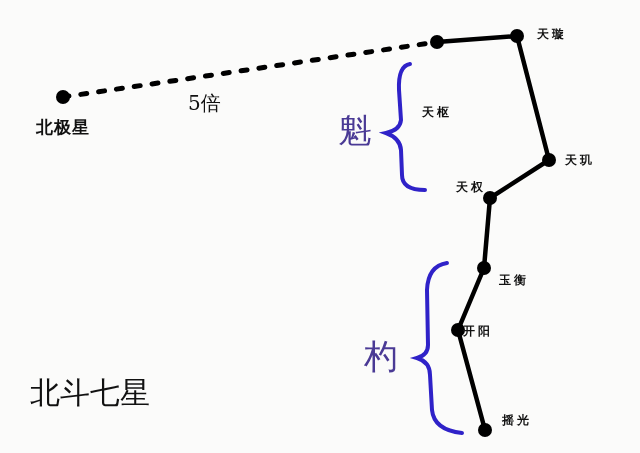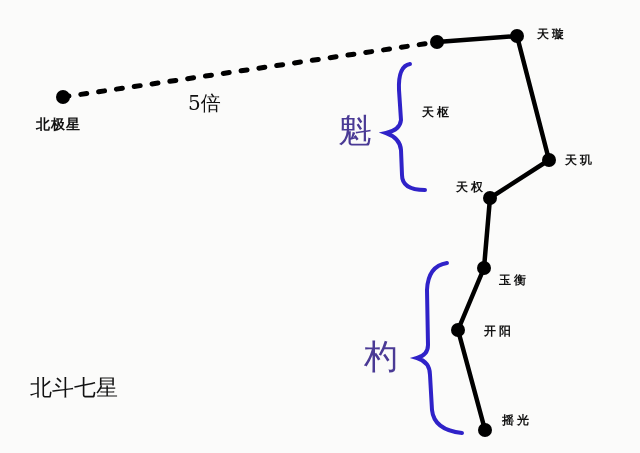--- a/index.html
+++ b/index.html
@@ -29,20 +29,20 @@
 
   <path d="M410,64 Q398,66 399,90 L401,120 Q400,130 386,133 Q400,138 401,150 L402,175 Q402,190 425,190" fill="none" stroke="#2f22c8" stroke-width="4" stroke-linecap="round"></path>
   <path d="M447,263 Q428,266 427,290 L428,345 Q428,355 417,358 Q430,362 430,375 L432,410 Q434,430 462,433" fill="none" stroke="#2f22c8" stroke-width="4" stroke-linecap="round"></path>
 </svg>
 
 <div class="lbl" style="left:422px;top:64px;margin-top:40px;">天枢</div>
 <div class="lbl" style="left:537px;top:26px;">天璇</div>
 <div class="lbl" style="left:565px;top:152px;text-align:right;">天玑</div>
 <div class="lbl" style="left:456px;top:179px;">天权</div>
 <div class="lbl" style="left:499px;top:272px;">玉衡</div>
-<div class="lbl" style="left:484px;top:323px;">开阳</div>
+<div class="lbl" style="left:463px;top:323px;">开阳</div>
 <div class="lbl" style="left:502px;top:412px;">摇光</div>
-<div class="lbl" style="left:36px;top:116px;font-size:14px;letter-spacing:1px;">北极星</div>
+<div class="lbl" style="left:36px;top:116px;font-size:17px;letter-spacing:1px;">北极星</div>
 
 <div class="big" style="left:188px;top:90px;font-size:20px;">5倍</div>
 <div class="purple" style="left:338px;top:108px;">魁</div>
 <div class="purple" style="left:364px;top:334px;">杓</div>
-<div class="big" style="left:30px;top:373px;font-size:22px;">北斗七星</div>
+<div class="big" style="left:30px;top:373px;font-size:30px;">北斗七星</div>
 
 </body></html>

